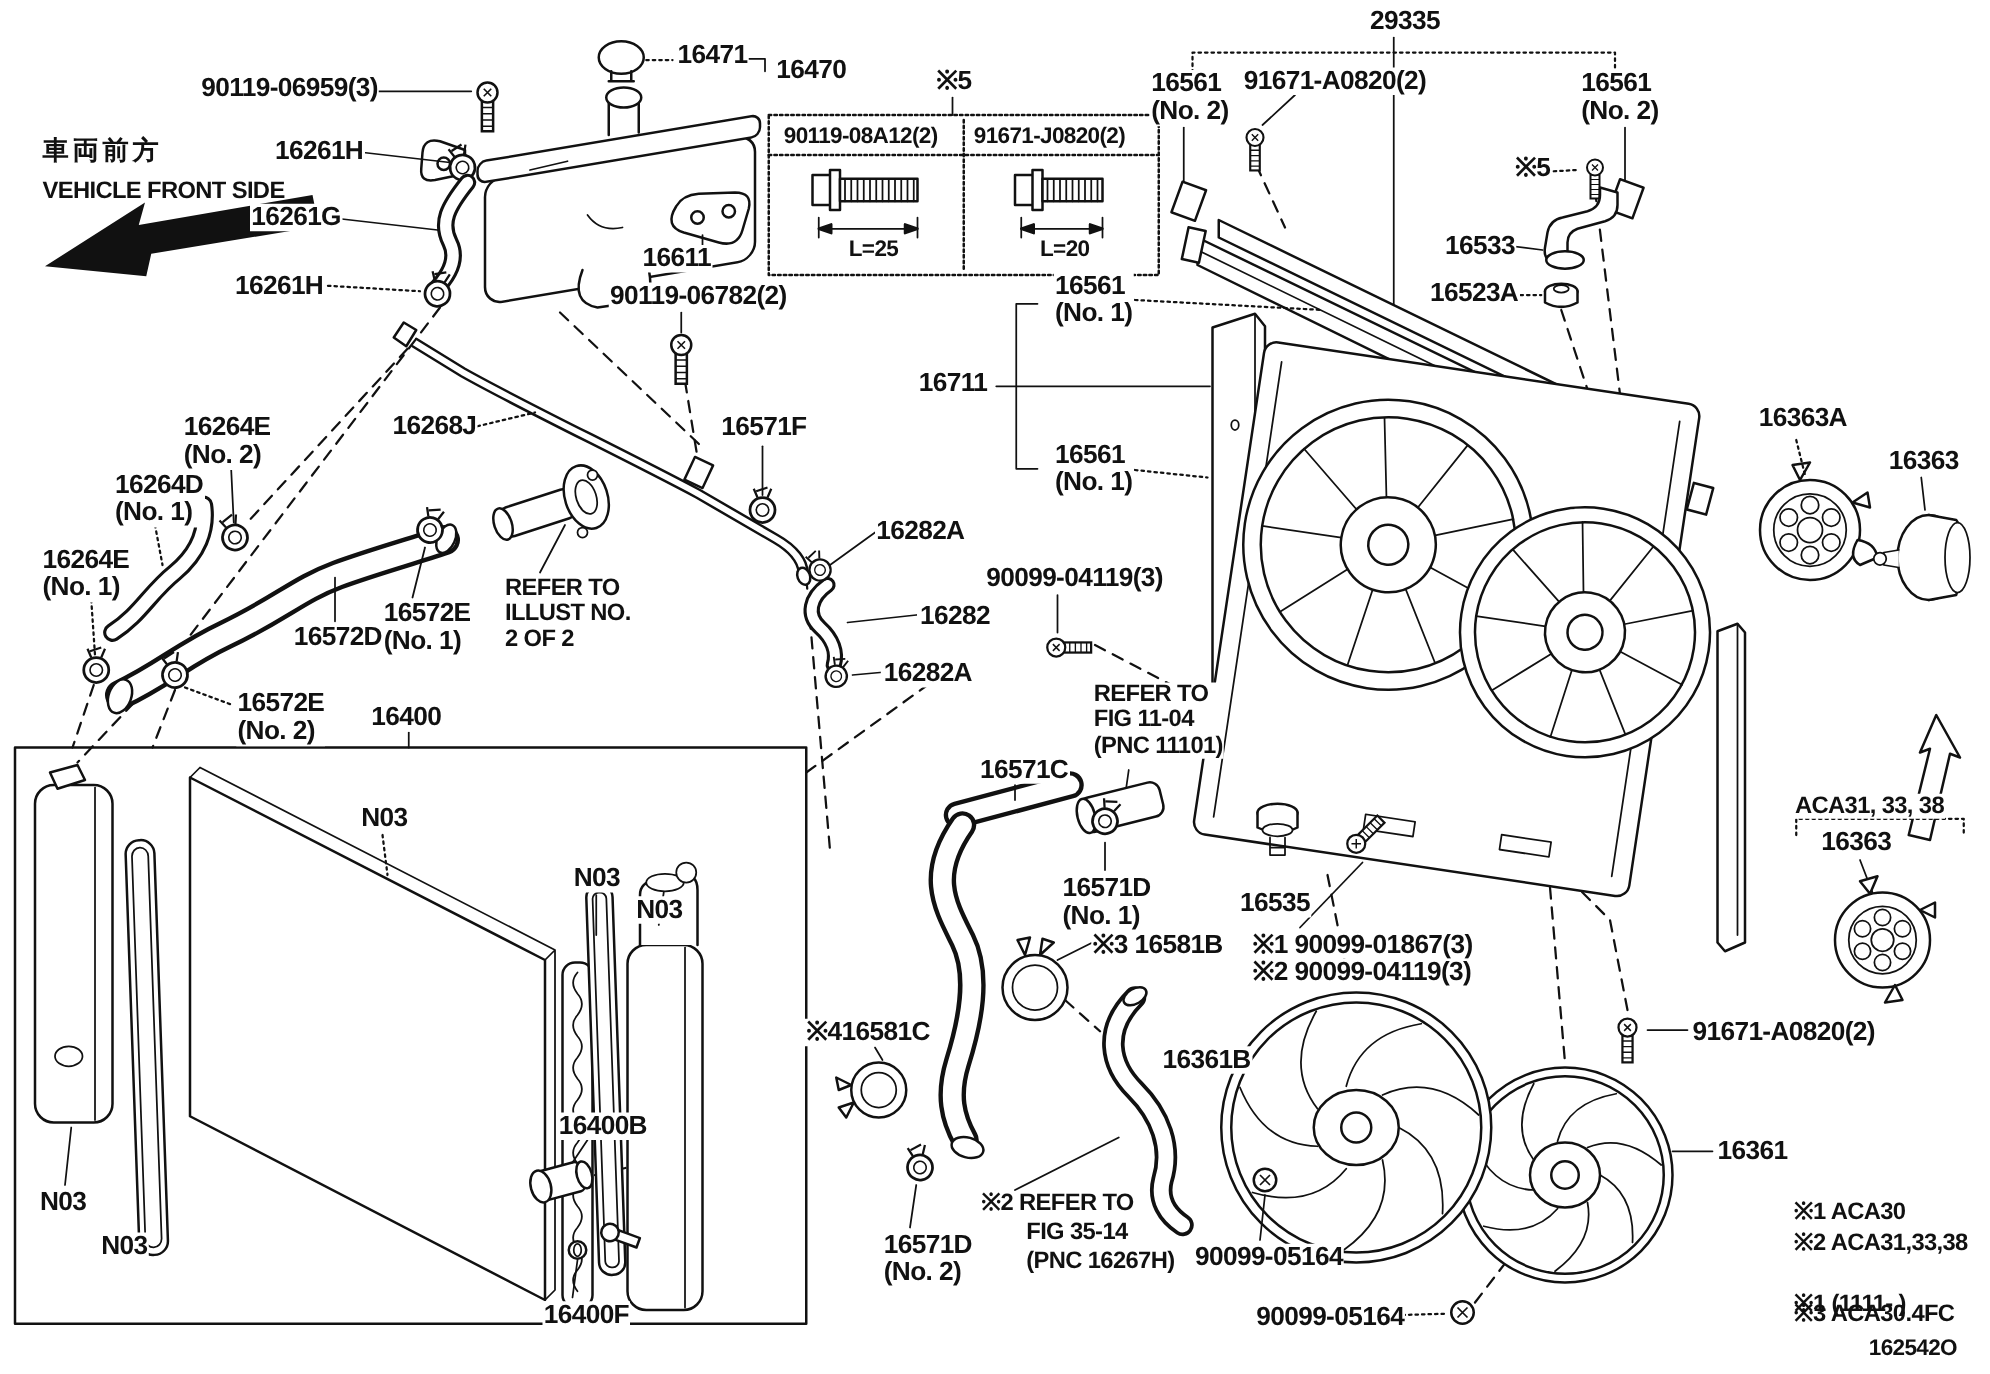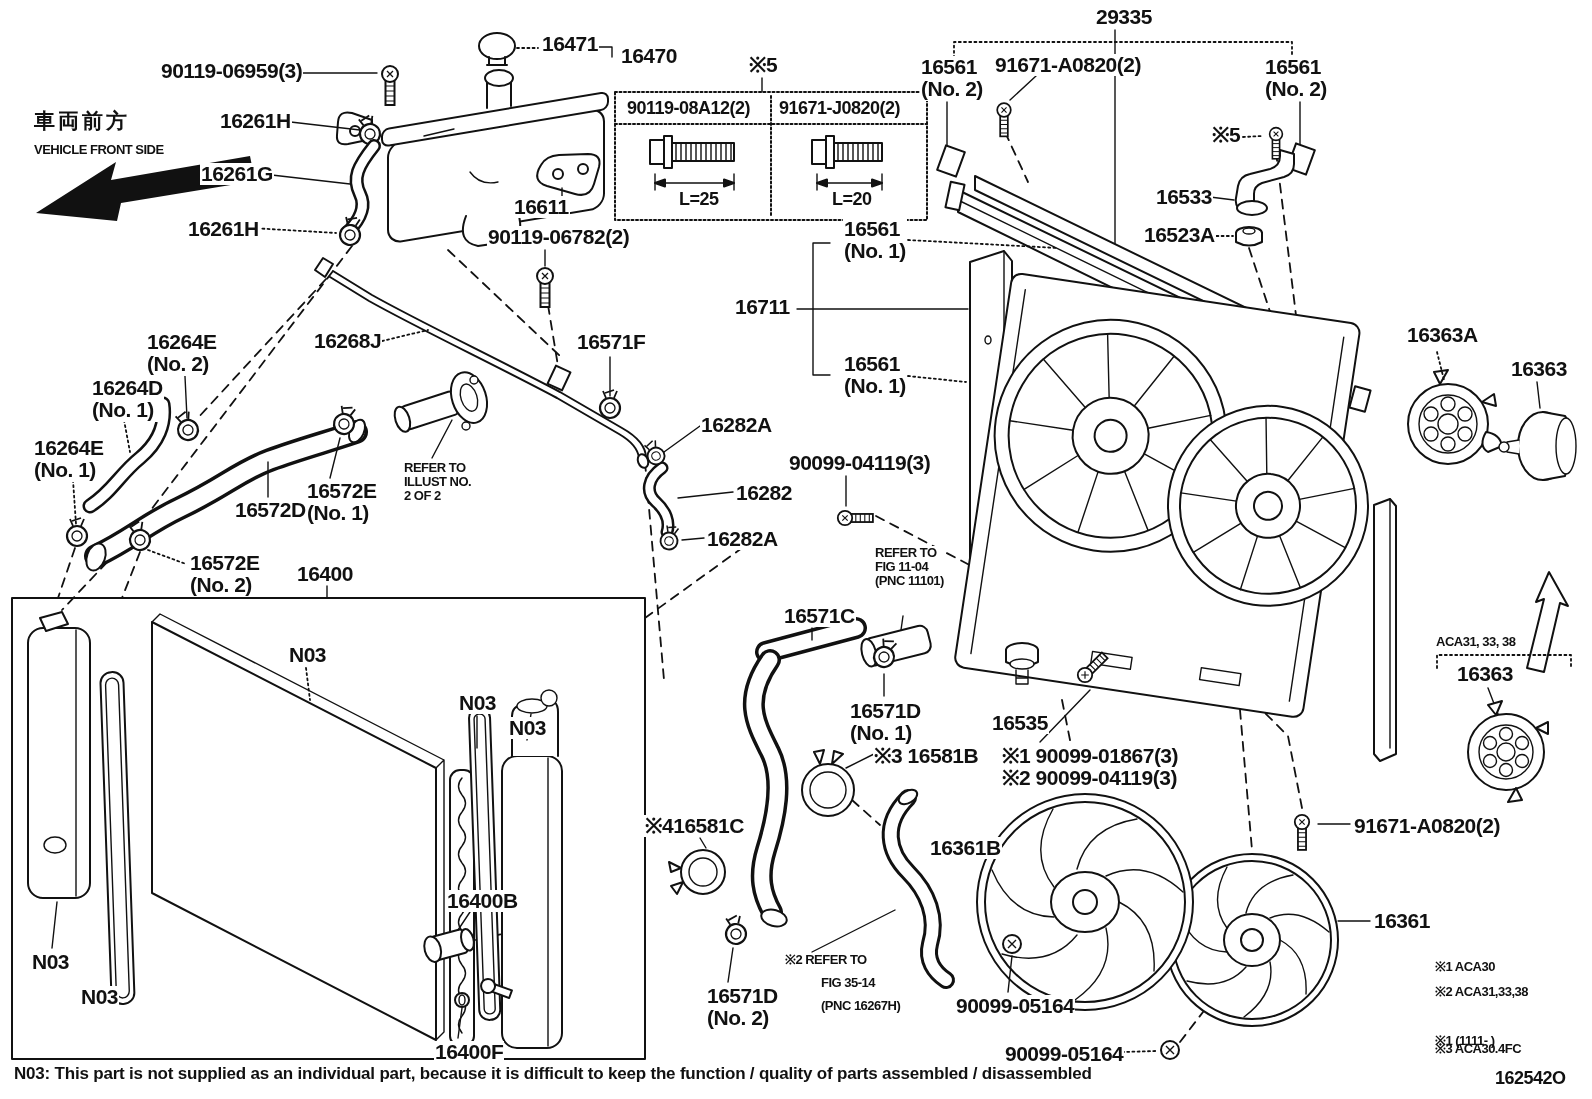--- a/index.html
+++ b/index.html
@@ -18,21 +18,21 @@
   .t14{stroke:#111;stroke-width:14;fill:none;stroke-linecap:round;}
   .t9{stroke:#fff;stroke-width:9;fill:none;stroke-linecap:round;}
   .t15b{stroke:#111;stroke-width:15;fill:none;stroke-linecap:round;}
   .t10{stroke:#fff;stroke-width:10;fill:none;stroke-linecap:round;}
   .t13{stroke:#111;stroke-width:13;fill:none;stroke-linecap:round;}
   .t8{stroke:#fff;stroke-width:8;fill:none;stroke-linecap:round;}
   .t18{stroke:#111;stroke-width:18;fill:none;stroke-linecap:round;}
   .t12{stroke:#fff;stroke-width:12;fill:none;stroke-linecap:round;}
   .lb{position:absolute;font-weight:bold;font-size:21px;letter-spacing:-0.5px;line-height:1.07;
       white-space:pre-line;background:#fff;padding:0 1px;}
-  .s19{font-size:13px;} .s18{font-size:18px;}
+  .s19{font-size:19px;} .s18{font-size:18px;}
   .jp{letter-spacing:3px;}
   .foot{position:absolute;font-weight:bold;font-size:17px;letter-spacing:-0.2px;white-space:pre;}
 </style>
 </head>
 <body>
 
 <div id="stage">
 
 <svg width="1592" height="1099" viewBox="0 0 1592 1099">
   <defs>
@@ -497,14 +497,13 @@
 
   <span class="lb s19" style="left:1435px;top:635px">ACA31, 33, 38</span>
   <span class="lb" style="left:1456px;top:663px">16363</span>
 
   <span class="lb s19" style="left:1434px;top:960px;background:none">※1 ACA30</span>
   <span class="lb s19" style="left:1434px;top:985px;background:none">※2 ACA31,33,38</span>
   <span class="lb s19" style="left:1434px;top:1042px;background:none">※3 ACA30.4FC</span>
   <span class="lb s19" style="left:1434px;top:1034px;background:none">※1 (1111-    )</span>
   <span class="lb s18" style="left:1494px;top:1069px;background:none">162542O</span>
 
-  <span class="foot" style="left:14px;top:1064px">N03: This part is not supplied as an individual part, because it is difficult to keep the function / quality of parts assembled / disassembled</span>
 </div>
 
 </body></html>

